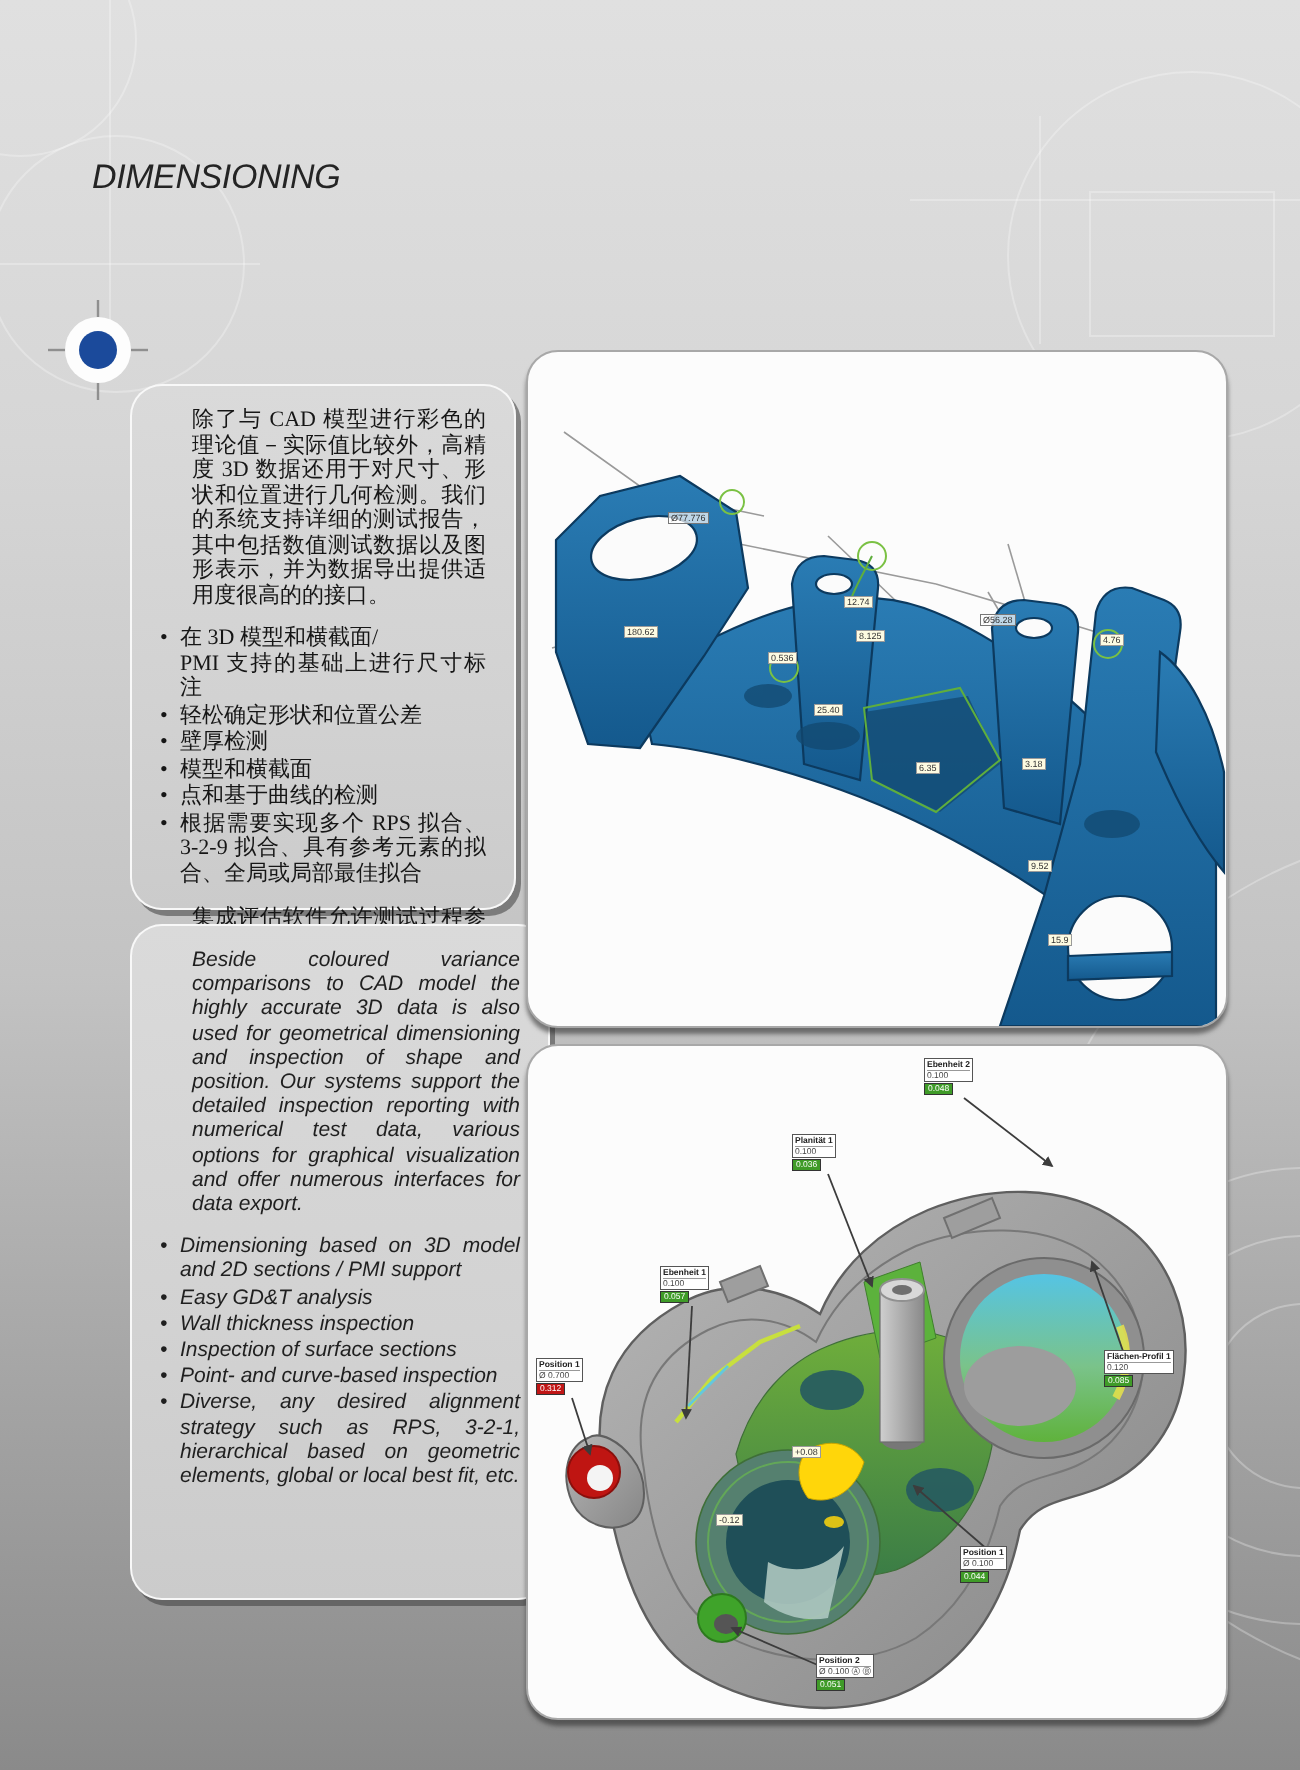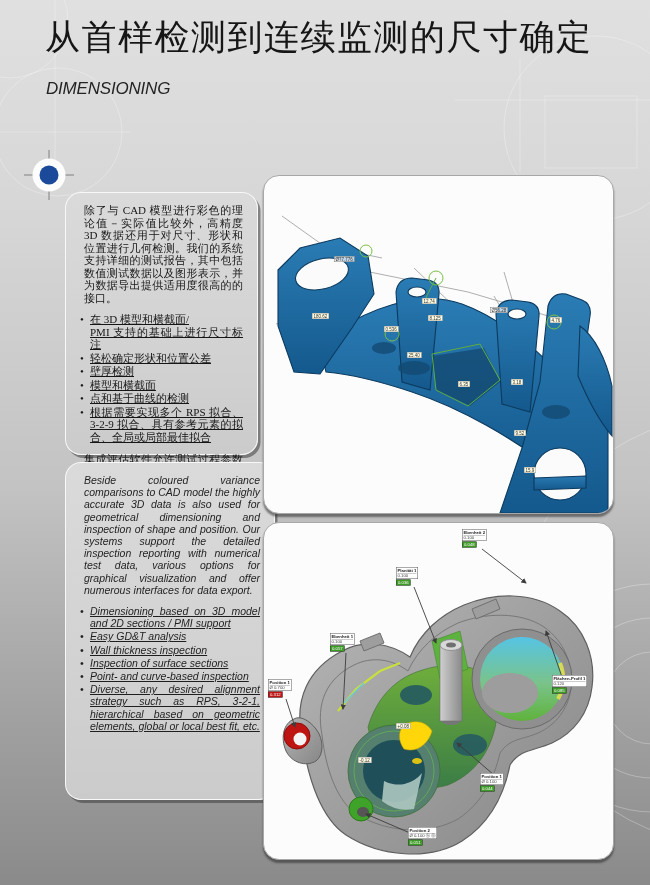--- a/index.html
+++ b/index.html
@@ -22,26 +22,26 @@
   .panel{position:absolute;z-index:2;box-sizing:border-box;border-radius:16px;
          background:linear-gradient(180deg,#dadada 0%,#d2d2d2 60%,#cbcbcb 100%);
          border:1.5px solid rgba(250,250,250,.95);
          box-shadow:2.5px 3px 0 rgba(62,62,62,.55);
          padding:11px 14px;color:#161616;}
   .panel-zh{left:65px;top:192px;width:193px;height:263px;
             font-family:"Liberation Serif","DejaVu Serif",serif;
             font-size:11px;line-height:12.5px;}
   .panel-en{left:65px;top:462px;width:210px;height:338px;
             font-style:italic;font-size:10.5px;line-height:12.2px;color:#1f1f1f;}
-  .panel p{margin:0 0 9px 4px;text-align:justify;}
+  .panel p{margin:0 0 9px 16px;text-align:justify;}
   .panel p.last{margin-bottom:0;}
   .blist{list-style:none;margin:0 0 10px 0;padding:0;}
   .blist li{display:flex;margin:0 0 1px 0;}
   .blist .dot{width:10px;flex:0 0 10px;}
-  .blist .btxt{flex:1;text-align:justify;white-space:pre-line;text-decoration:underline;}
+  .blist .btxt{flex:1;text-align:justify;white-space:pre-line;}
 
   
   .card{position:absolute;z-index:2;border-radius:16px;background:#fcfcfc;
         border:1px solid #a8a8a8;box-shadow:0 3px 2px rgba(40,40,40,.55);overflow:hidden;}
   .card-top{left:263px;top:175px;width:349px;height:337px;}
   .card-bottom{left:263px;top:522px;width:349px;height:336px;}
   .card svg{position:absolute;left:0;top:0;}
 
   
   .tag{position:absolute;z-index:4;font-size:9px;line-height:10px;transform:scale(.5);
@@ -74,21 +74,20 @@
       <line x1="520" y1="58" x2="520" y2="172"></line>
       <line x1="455" y1="100" x2="650" y2="100"></line>
       <rect x="545" y="96" width="92" height="72"></rect>
       <circle cx="652" cy="698" r="46"></circle>
       <circle cx="652" cy="698" r="80"></circle>
       <circle cx="652" cy="698" r="114"></circle>
       <circle cx="730" cy="630" r="215"></circle>
     </g>
   </svg>
 
-  <h1 class="title">从首样检测到连续监测的尺寸确定</h1>
   <div class="subtitle">
     <div>DIMENSIONING</div>
   </div>
 
   <svg class="bullet-marker" width="54" height="54" viewBox="0 0 54 54">
     <g stroke="#8f8f8f" stroke-width="1.2">
       <line x1="27" y1="2" x2="27" y2="12"></line>
       <line x1="27" y1="42" x2="27" y2="52"></line>
       <line x1="2" y1="27" x2="12" y2="27"></line>
       <line x1="42" y1="27" x2="52" y2="27"></line>

